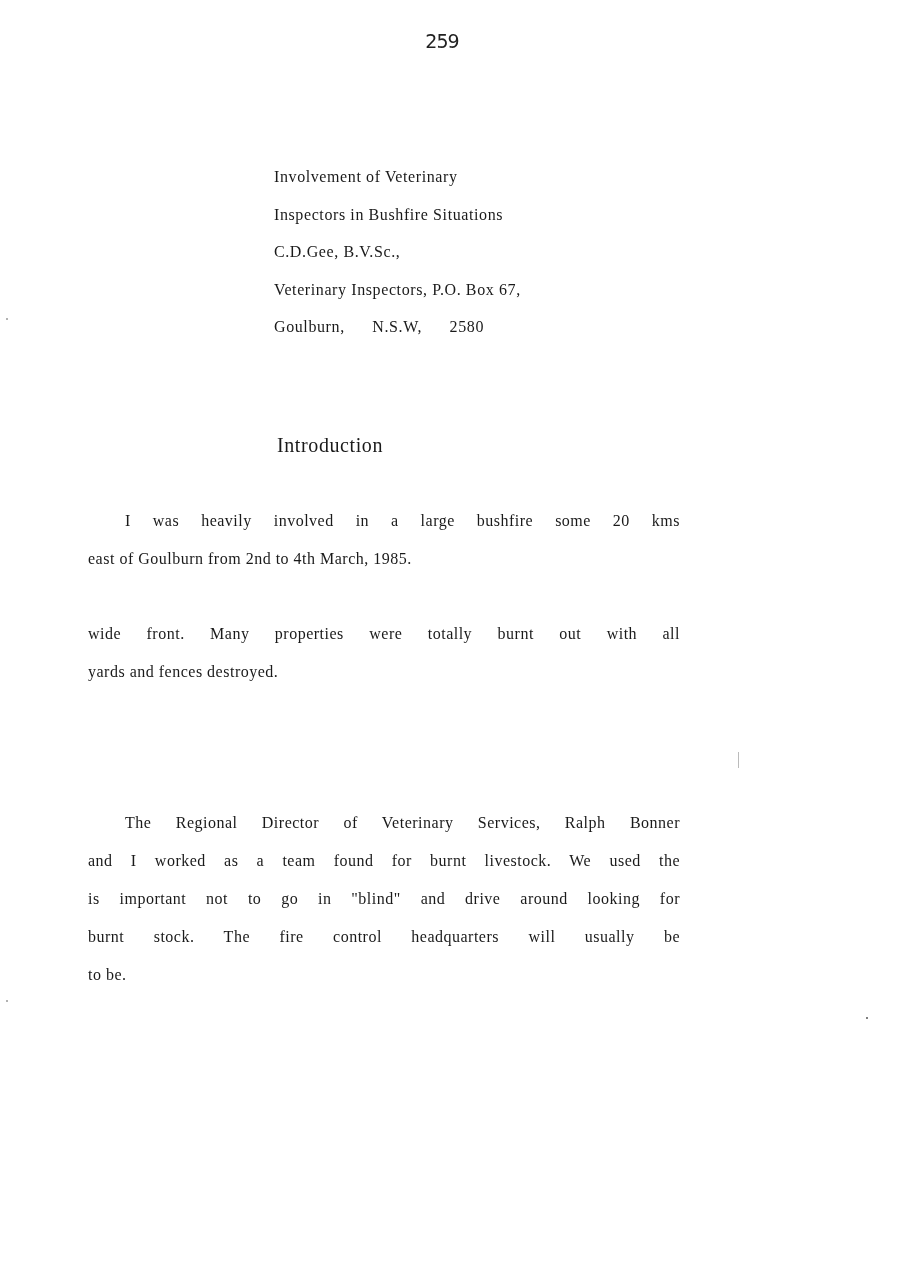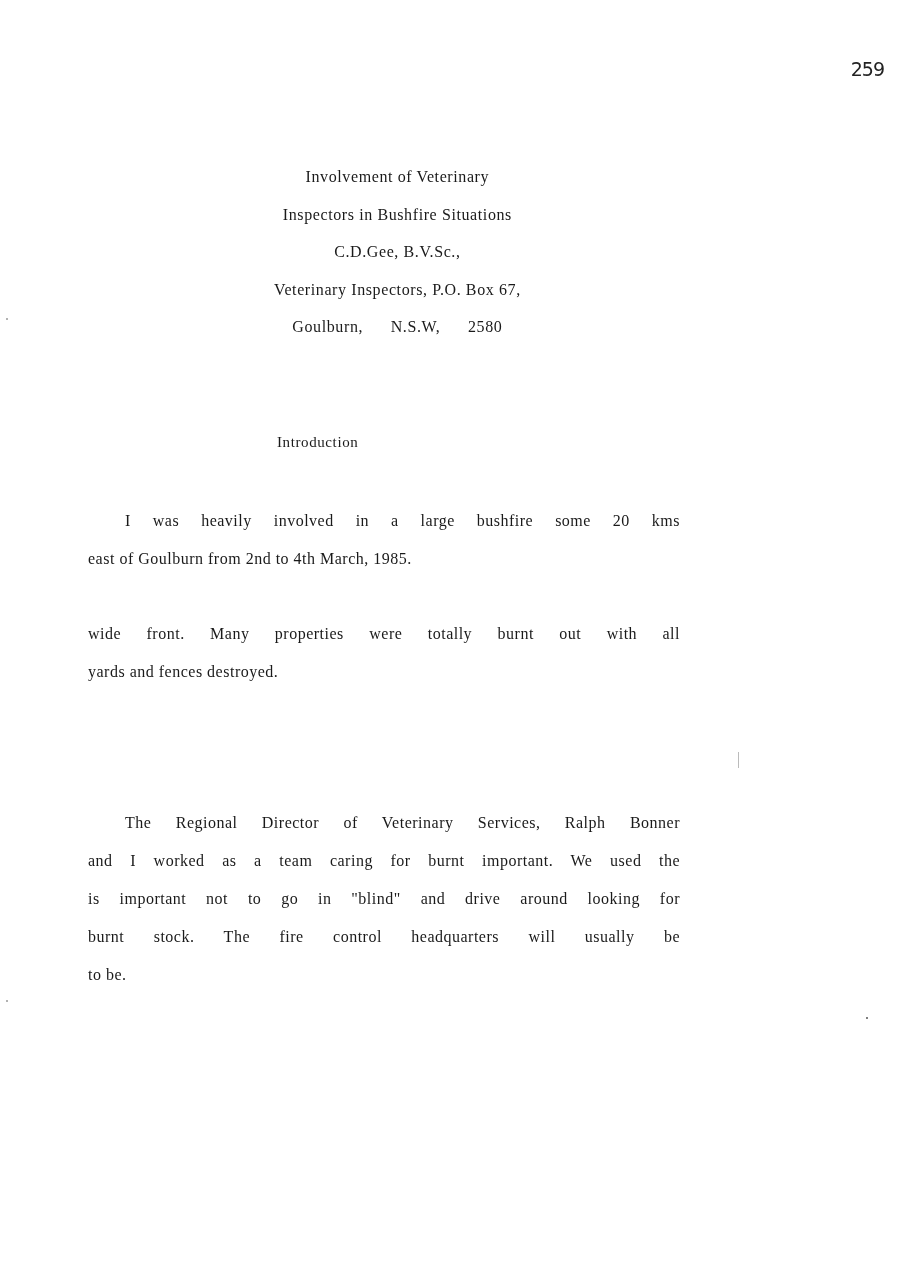--- a/index.html
+++ b/index.html
@@ -1,29 +1,29 @@
 <!DOCTYPE html>
 <html><head>
   <meta charset="utf-8">
   <style>
     html, body { margin: 0; padding: 0; }
     body {
       width: 900px; height: 1283px; background: #ffffff; position: relative; overflow: hidden;
       font-family: "Liberation Serif", "DejaVu Serif", serif; color: #1a1a1a;
     }
     .page-number {
-      position: absolute; top: 30px; left: 0; width: 884px; text-align: right;
-      font-family: "DejaVu Sans", sans-serif; font-size: 19px; letter-spacing: -1px; color: #222; margin-top: 28px;
+      position: absolute; top: 30px; left: 0; width: 884px; text-align: center;
+      font-family: "DejaVu Sans", sans-serif; font-size: 19px; letter-spacing: -1px; color: #222;
     }
-    .heading-block { position: absolute; left: 274px; top: 168px; text-align: center; }
+    .heading-block { position: absolute; left: 274px; top: 168px; }
     .heading-line {
       height: 37.5px; font-size: 16px; letter-spacing: 0.6px; white-space: pre;
     }
     .intro {
-      position: absolute; left: 277px; top: 434px; font-size: 15px; letter-spacing: 0.6px; font-family: Liberation Serif, serif;
+      position: absolute; left: 277px; top: 434px; font-size: 20px; letter-spacing: 0.6px; font-family: Liberation Serif, serif;
     }
     .para {
       position: absolute; left: 88px; width: 592px; font-size: 16px; line-height: 38px;
       letter-spacing: 0.5px; text-align: justify; text-align-last: left;
     }
     .line { display: block; text-align: justify; text-align-last: justify; height: 38px; }
     .line.last { text-align-last: left; }
     .indent { padding-left: 37px; }
     .speck { position: absolute; background: #999; border-radius: 50%; }
   </style>
@@ -47,21 +47,21 @@
   <span class="line last">east of Goulburn from 2nd to 4th March, 1985.</span>
 </div>
 
 <div class="para" style="top:615px;">
   <span class="line">wide front. Many properties were totally burnt out with all</span>
   <span class="line last">yards and fences destroyed.</span>
 </div>
 
 <div class="para" style="top:804px;">
   <span class="line indent">The Regional Director of Veterinary Services, Ralph Bonner</span>
-  <span class="line">and I worked as a team caring for burnt important. We used the</span>
+  <span class="line">and I worked as a team found for burnt livestock. We used the</span>
   <span class="line">is important not to go in "blind" and drive around looking for</span>
   <span class="line">burnt stock. The fire control headquarters will usually be</span>
   <span class="line last">to be.</span>
 </div>
 
 <div class="speck" style="left:738px;top:752px;width:1px;height:16px;border-radius:0;background:#bbb;"></div>
 <div class="speck" style="left:866px;top:1017px;width:2px;height:2px;background:#555;"></div>
 <div class="speck" style="left:6px;top:318px;width:2px;height:2px;"></div>
 <div class="speck" style="left:6px;top:1000px;width:2px;height:2px;"></div>
 

